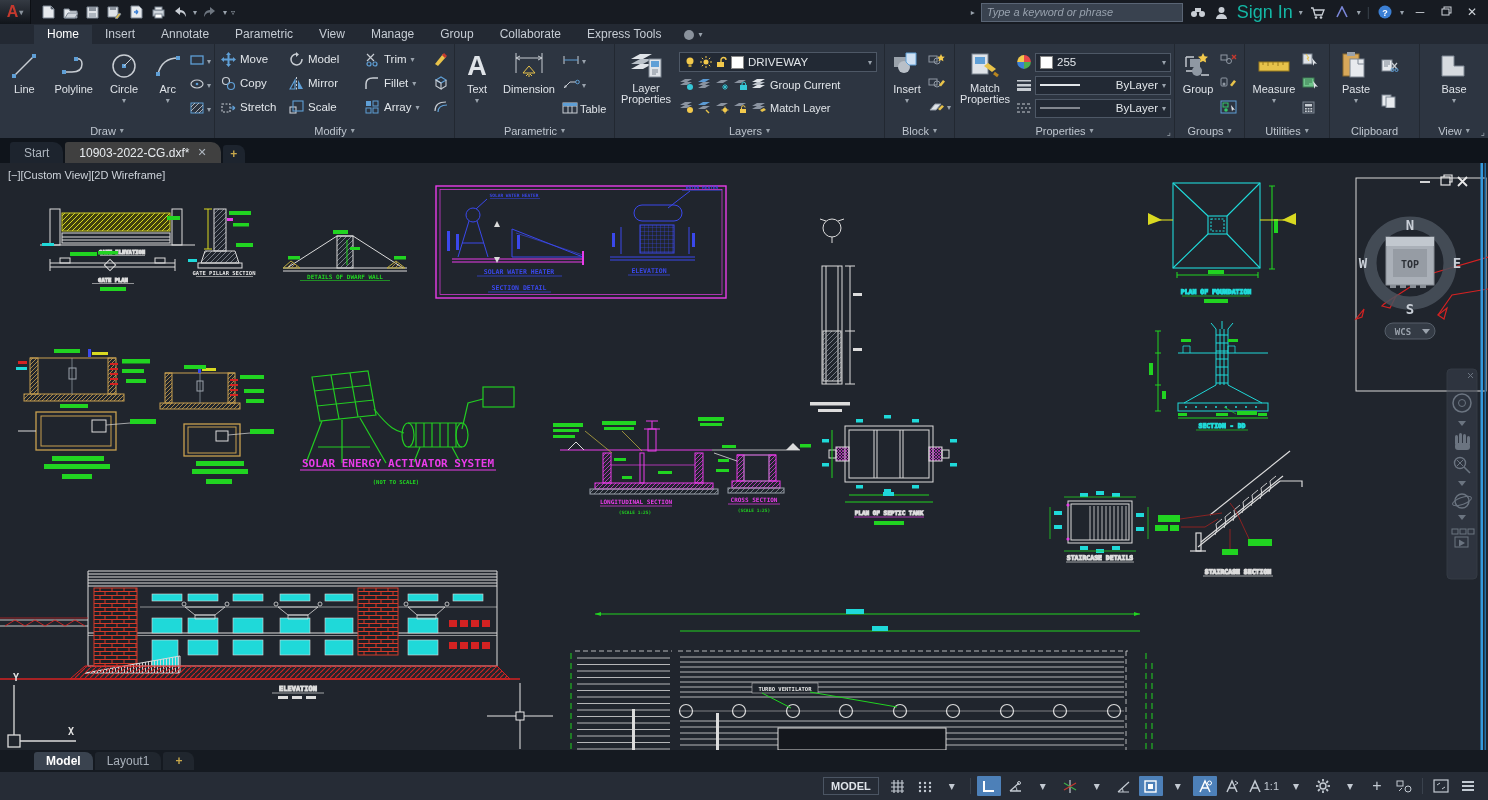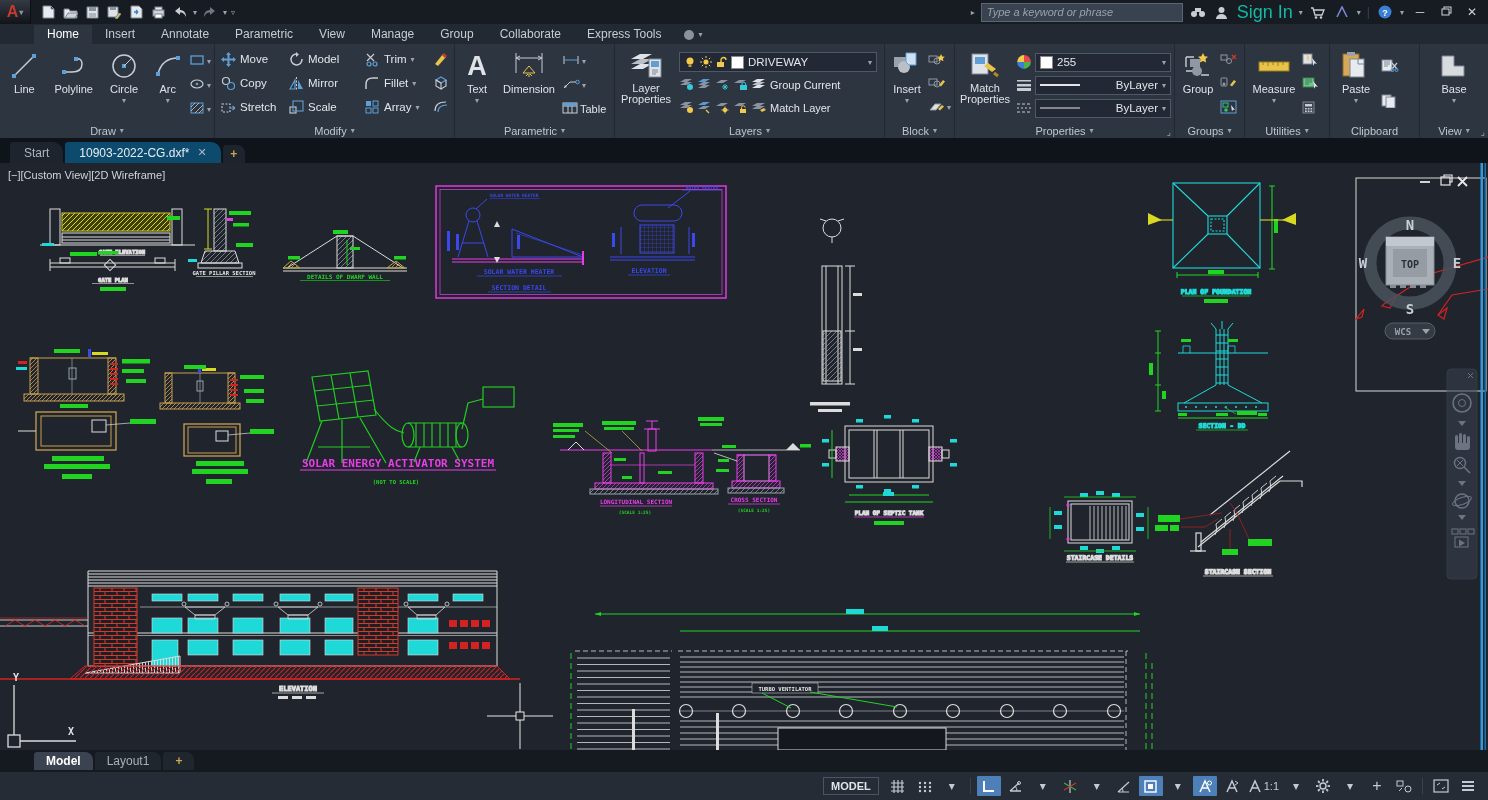--- a/index.html
+++ b/index.html
@@ -45,21 +45,21 @@
          padding:0 4px;font-size:11.5px;color:#e2e6ea;box-sizing:border-box}
   .swatch{width:11px;height:11px;background:#fff;border:1px solid #888}
   .lrows{display:flex;flex-direction:column;gap:2px;justify-content:center}
   .lrow{display:flex;align-items:center;gap:3px;font-size:11px;color:#e2e6ea;height:21px}
   .exp{position:absolute;right:3px;bottom:1px;color:#9aa3ad;font-size:9px}
 
   
   .filetabs{height:25px;background:#0f141b;display:flex;align-items:flex-end;padding-left:10px;gap:2px}
   .ftab{height:21px;display:flex;align-items:center;padding:0 14px;font-size:12px;color:#aeb6bf;
         background:#1d242e;border-radius:3px 10px 0 0}
-  .ftab.active{background:#0c4a6e;color:#e8ecf0}
+  .ftab.active{background:#404040;color:#e8ecf0}
   .ftab .x{margin-left:8px;color:#aeb6bf;font-size:11px}
   .ftab-new{width:22px;height:18px;background:#1d242e;border-radius:3px 8px 0 0;display:flex;align-items:center;justify-content:center;color:#c8a84b;font-weight:bold}
 
   
   .canvas{position:relative;height:587px;background:#20252d;overflow:hidden}
   .vplabel{position:absolute;top:6px;left:8px;font-size:11px;color:#ced4db;z-index:3}
   .canvas svg{position:absolute;inset:0}
   text{font-family:"DejaVu Sans Mono",monospace;font-weight:bold}
   .mid{text-anchor:middle}
   .fw{fill:#e3e3e3}.fg{fill:#21d421}.fm{fill:#e93ce9}.fb{fill:#3a48ec}

